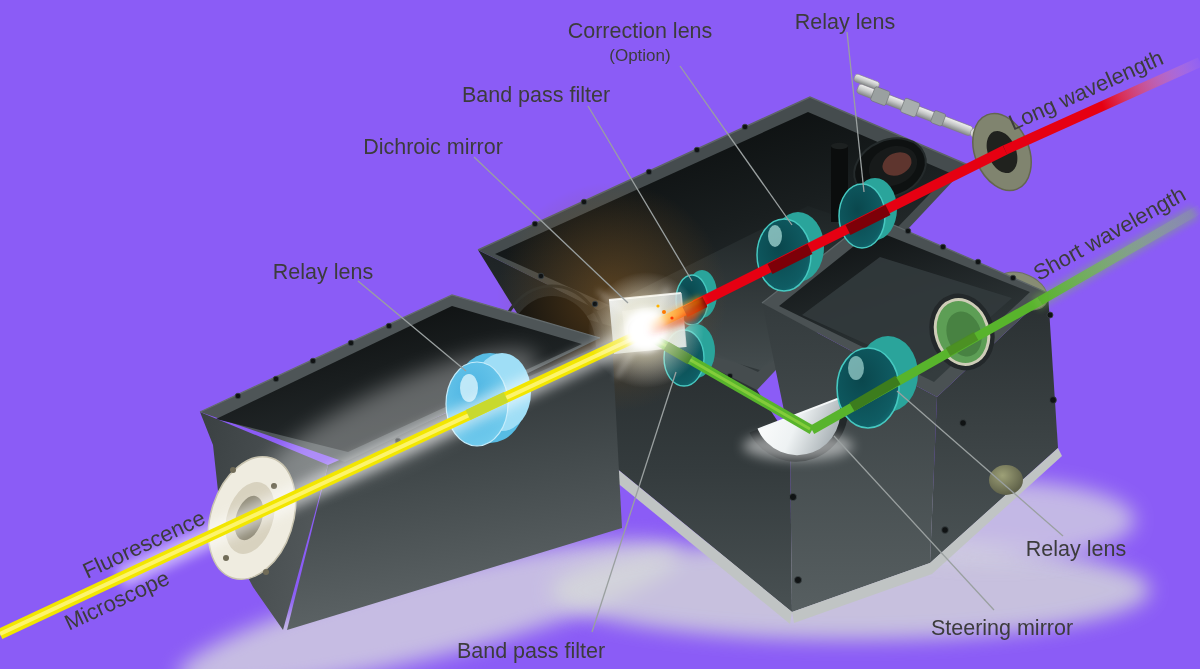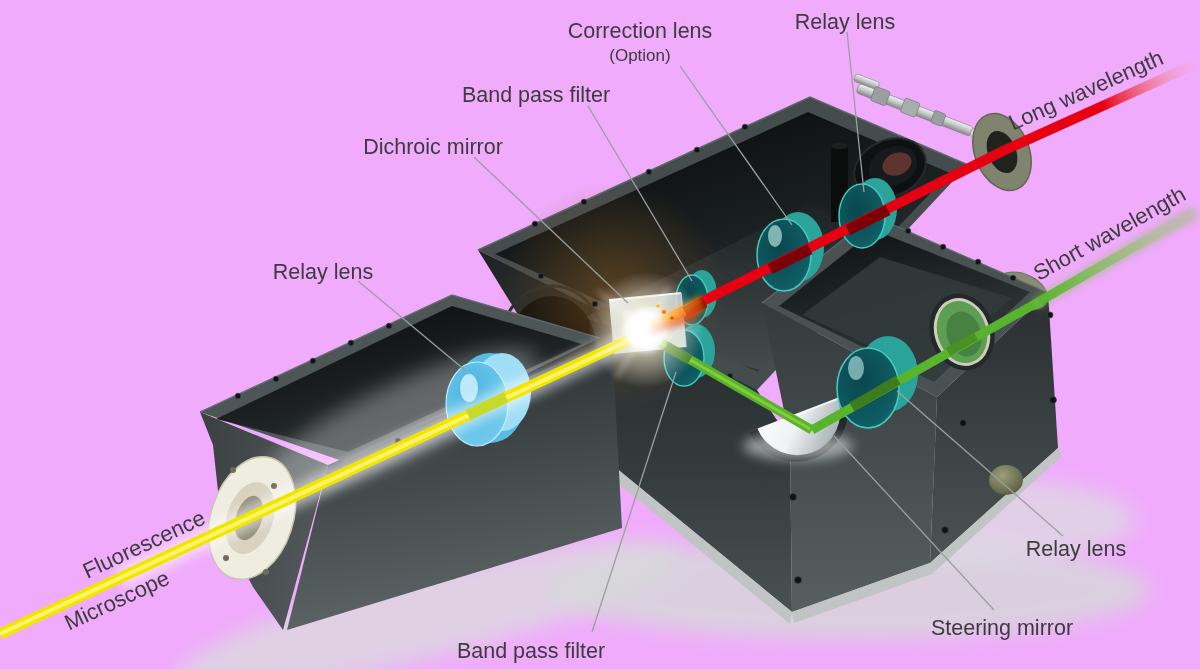--- a/index.html
+++ b/index.html
@@ -1,16 +1,16 @@
 <!DOCTYPE html>
 <html><head>
 <meta charset="utf-8">
 <style>
   html,body{margin:0;padding:0;background:#ffffff;}
-  .stage{position:relative;width:1200px;height:669px;background:#f0abfc;overflow:hidden;
+  .stage{position:relative;width:1200px;height:669px;background:#8b5cf6;overflow:hidden;
          font-family:"Liberation Sans", sans-serif;}
   svg{display:block;}
   text{fill:#3c3c3c;font-family:"Liberation Sans", sans-serif;}
   .lbl{font-size:21.5px;}
   .lbl-sub{font-size:17px;}
   .lbl-beam{font-size:22px;}
 </style>
 </head>
 <body>
 

